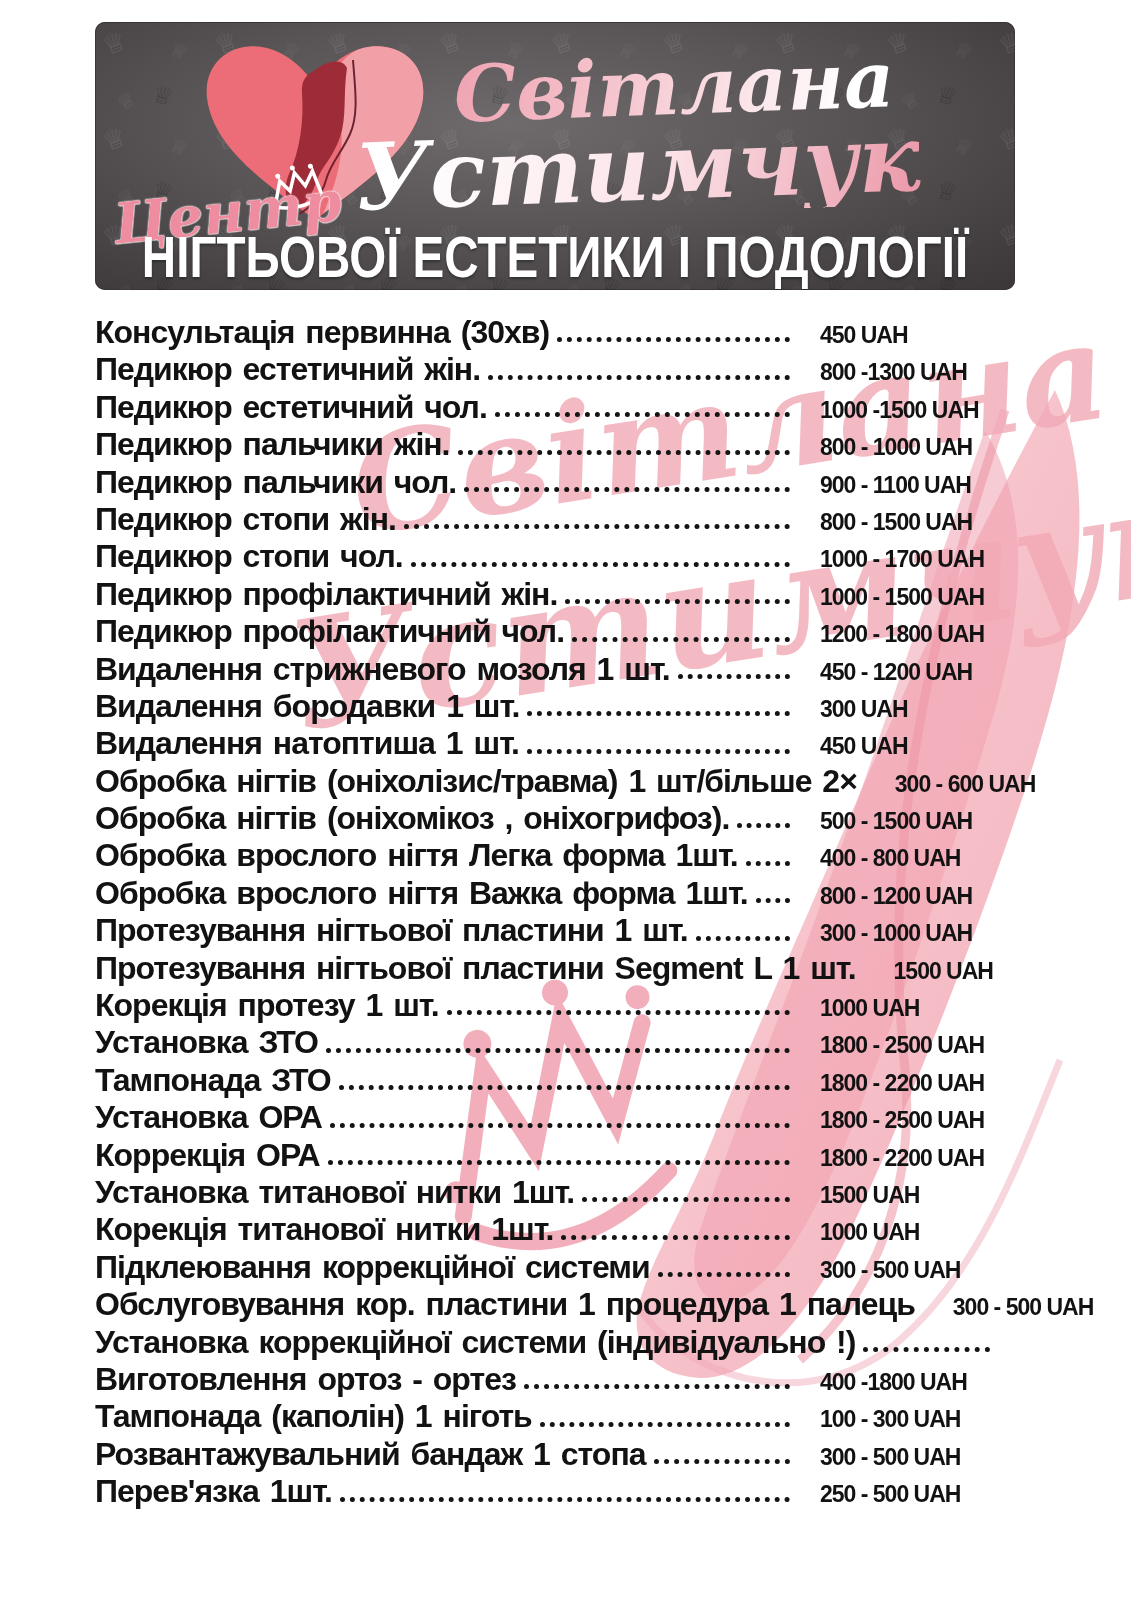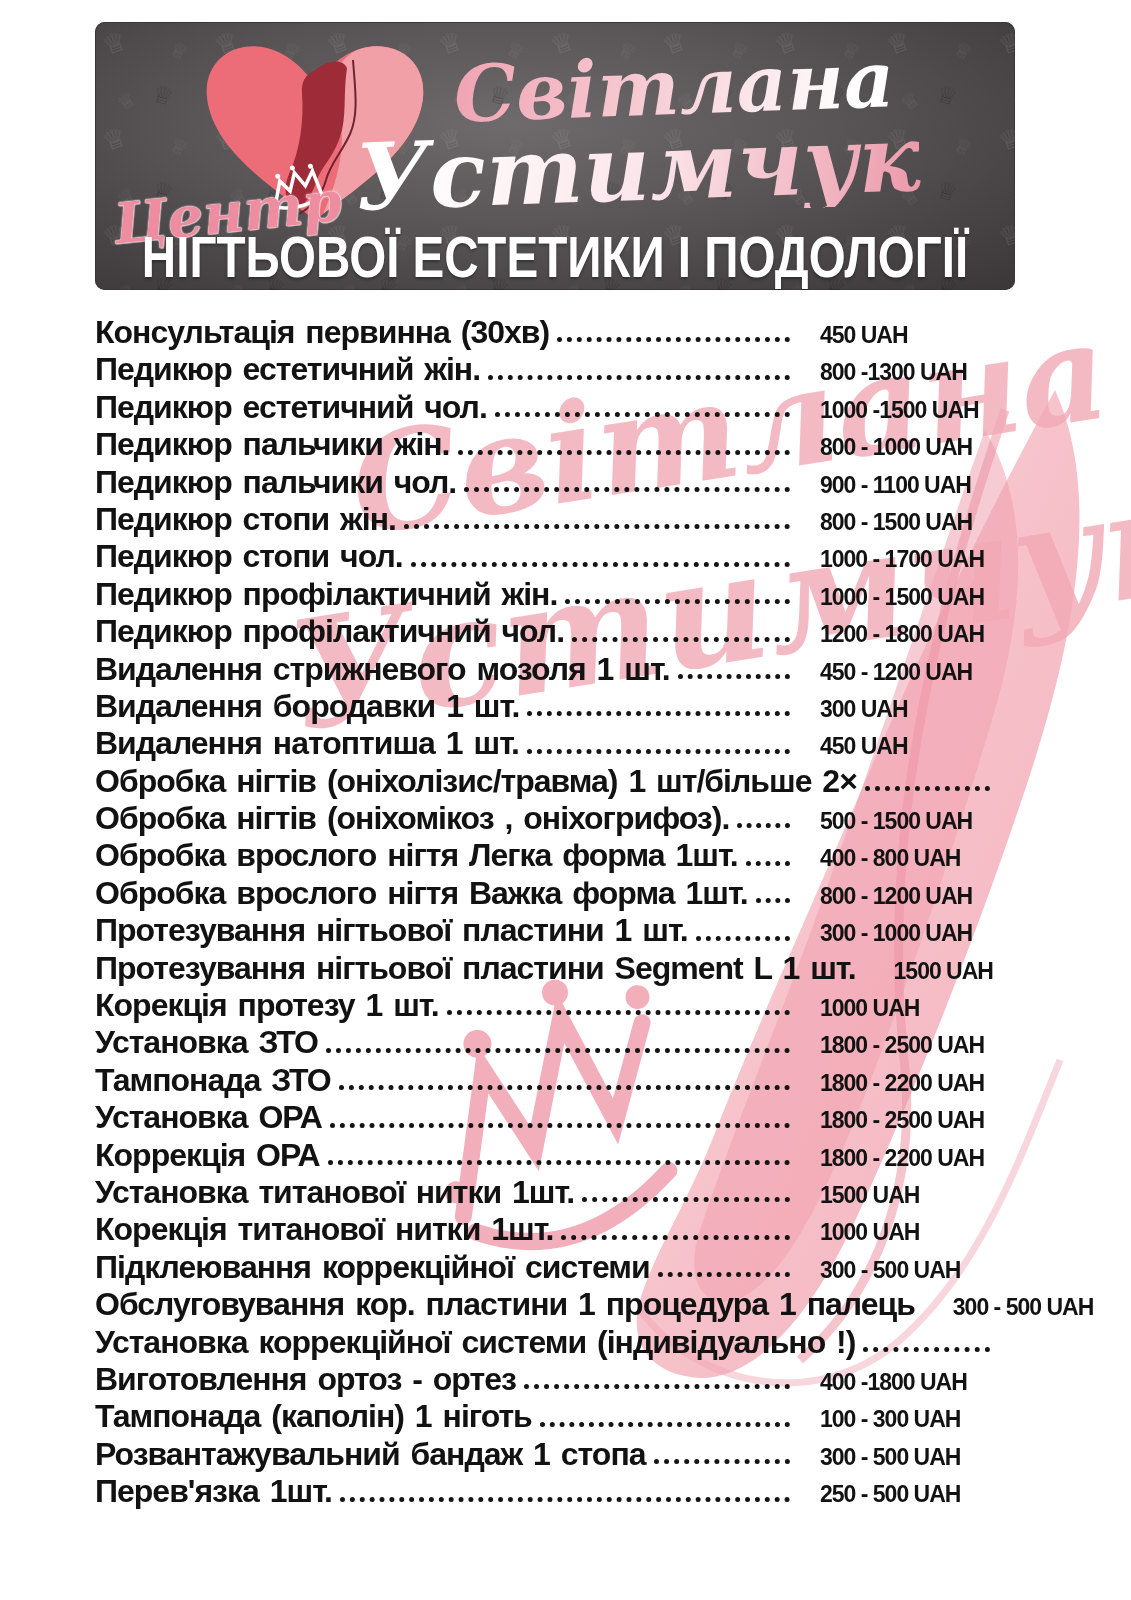--- a/index.html
+++ b/index.html
@@ -225,20 +225,21 @@
 
     <div class="row">
       <span class="svc">Видалення  натоптиша  1 шт.</span>
       <span class="leader"></span>
       <span class="price">450 UAH</span>
     </div>
 
     <div class="row">
       <span class="svc">Обробка  нігтів  (оніхолізис/травма) 1 шт/більше 2×</span>
       <span class="leader"></span>
+      <span class="price">300 - 600 UAH</span>
     </div>
 
     <div class="row">
       <span class="svc">Обробка  нігтів  (оніхомікоз , оніхогрифоз).</span>
       <span class="leader"></span>
       <span class="price">500 - 1500 UAH</span>
     </div>
 
     <div class="row">
       <span class="svc">Обробка  врослого  нігтя  Легка форма 1шт.</span>

